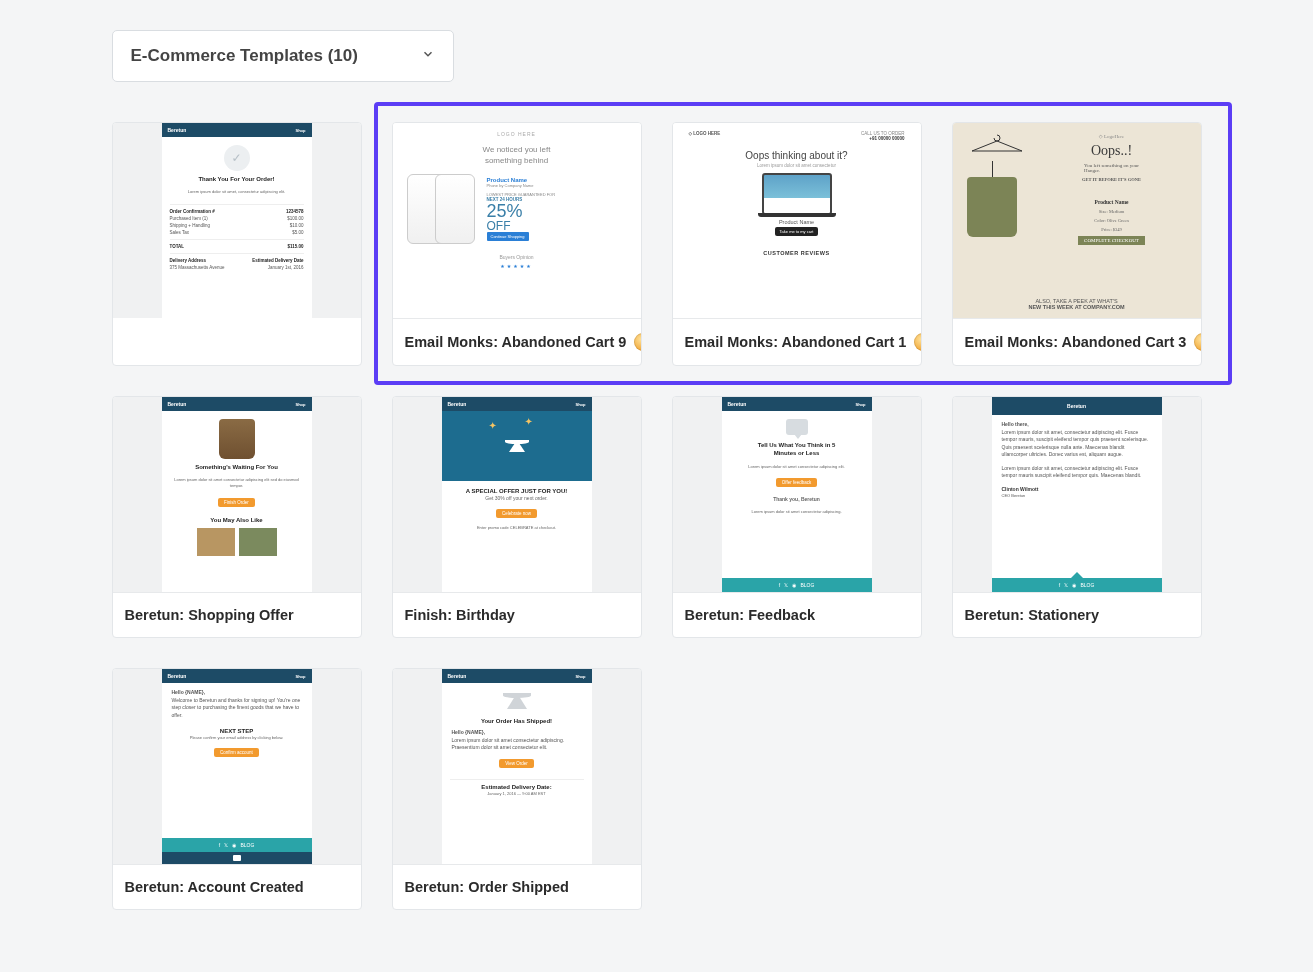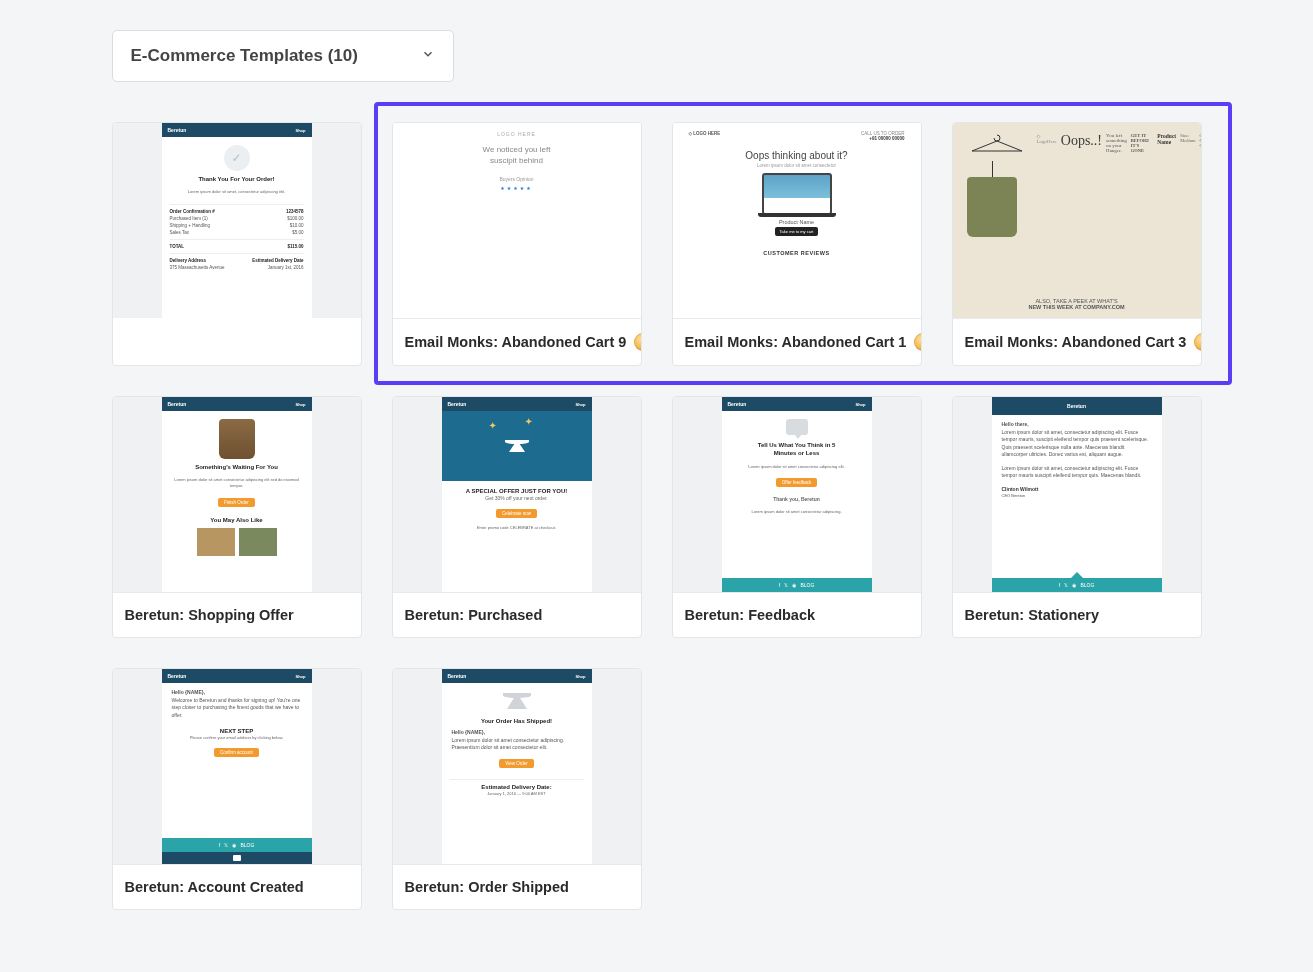--- a/index.html
+++ b/index.html
@@ -141,21 +141,21 @@
   .flask-img{width:36px;height:40px;background:linear-gradient(#8a6b44,#6f5030);border-radius:4px 4px 6px 6px;margin:8px auto 4px;}
   .fireworks{background:#1d6c8f;height:70px;display:flex;align-items:center;justify-content:center;color:#fff;}
   .sailboat{width:0;height:0;border-left:8px solid transparent;border-right:8px solid transparent;border-bottom:12px solid #fff;position:relative;}
   .sailboat::after{content:"";position:absolute;left:-12px;bottom:-4px;width:24px;height:4px;background:#fff;border-radius:0 0 50% 50%;}
   .sailboat-gray{width:0;height:0;border-left:10px solid transparent;border-right:10px solid transparent;border-bottom:16px solid #d0d4d8;margin:10px auto 4px;position:relative;}
   .sailboat-gray::after{content:"";position:absolute;left:-14px;bottom:-5px;width:28px;height:5px;background:#d0d4d8;border-radius:0 0 50% 50%;}
   .speech{width:22px;height:16px;background:#d7dce0;border-radius:3px;margin:8px auto 0;position:relative;}
   .speech::after{content:"";position:absolute;left:8px;bottom:-4px;border-left:4px solid transparent;border-right:4px solid transparent;border-top:5px solid #d7dce0;}
   .txt-left{font-size:5px;color:#555;text-align:left;line-height:1.5;padding:0 10px;}
 
-  .oops-right{flex:1;display:flex;gap:4px;}
+  .oops-right{flex:1;display:flex;flex-direction:column;gap:4px;align-items:center;}
   .oops-title{font-family:cursive; font-size:14px; color:#3a3a3a;}
   .oops-btn{background:#7c8456;color:#fff;font-size:5px;padding:2px 6px;display:inline-block;}
   .oops-footer{position:absolute;bottom:8px;left:0;right:0;text-align:center;font-size:5.5px;color:#555;}
 </style>
 </head>
 <body>
 
 <div class="wrap">
   <div class="dropdown">
     <span>E-Commerce Templates (10)</span>
@@ -212,21 +212,36 @@
             </div>
         </div>
       </div>
     </div>
 
     <div class="card">
       <div class="preview">
         <div class="preview-inner wide" style="padding:8px 14px;">
           <div class="txt center" style="color:#aaa;font-size:5px;letter-spacing:1px;">LOGO HERE</div>
           <div class="txt center" style="margin-top:6px;font-size:8px;color:#888;">We noticed you left</div>
-          <div class="txt center" style="font-size:8px;color:#888;">suscipit behind</div>
+          <div class="txt center" style="font-size:8px;color:#888;">something behind</div>
+          <div style="display:flex;gap:12px;margin-top:8px;align-items:center;">
+            <div style="flex:0 0 auto;display:flex;gap:2px;">
+                <span class="phone-img"></span>
+                <span class="phone-img" style="margin-left:-14px;"></span>
+              </div>
+            <div style="flex:1;text-align:left;">
+              <div style="color:#2a7fd6;font-size:6px;font-weight:600;">Product Name</div>
+              <div style="font-size:4px;color:#888;">Phone by Company Name</div>
+              <div style="font-size:4px;color:#888;margin-top:4px;">LOWEST PRICE GUARANTEED FOR</div>
+              <div style="font-size:4.5px;color:#3a7fa8;font-weight:600;">NEXT 24 HOURS</div>
+              <div style="color:#3a7fa8;font-size:18px;font-weight:300;line-height:1;">25%</div>
+              <div style="color:#3a7fa8;font-size:12px;font-weight:300;line-height:1;">OFF</div>
+              <span class="btn-blue">Continue Shopping</span>
+            </div>
+          </div>
           <div class="txt center" style="margin-top:10px;color:#999;">Buyers Opinion</div>
           <div class="txt center" style="color:#2a7fd6;letter-spacing:2px;margin-top:2px;">★★★★★</div>
         </div>
       </div>
       <div class="caption">
         <span>Email Monks: Abandoned Cart 9</span>
         <span class="badge"></span>
       </div>
     </div>
 
@@ -318,21 +333,21 @@
               <div style="position:absolute;top:-24px;left:16px;color:#f5c463;font-size:10px;">✦</div>
             </div>
           </div>
           <div class="txt b center" style="margin-top:6px;">A SPECIAL OFFER JUST FOR YOU!</div>
           <div class="txt center">Get 30% off your next order.</div>
           <div class="center" style="margin-top:4px;"><span class="btn-orange">Celebrate now</span></div>
           <div class="txt center" style="margin-top:4px;font-size:4px;">Enter promo code CELEBRATE at checkout.</div>
         </div>
       </div>
       <div class="caption">
-          <span>Beretun: Purchased</span>
+          <span>Finish: Birthday</span>
         </div>
     </div>
 
     <div class="card">
       <div class="preview">
         <div class="preview-inner">
           <div class="eh">
               <span>Beretun</span>
               <span style="font-size:4px;">Shop</span>
             </div>

